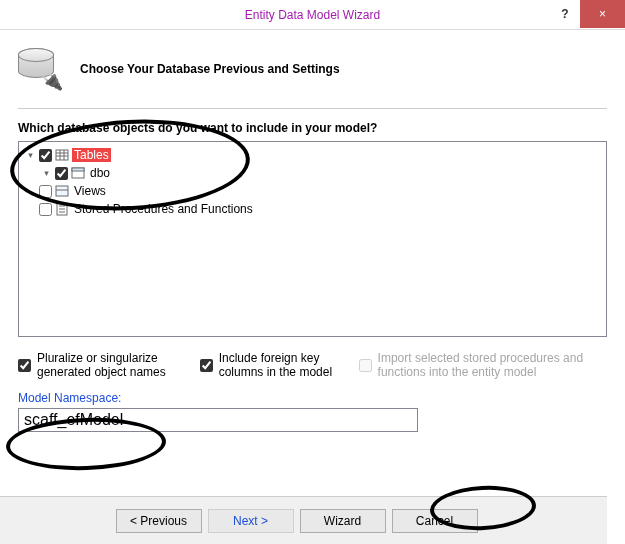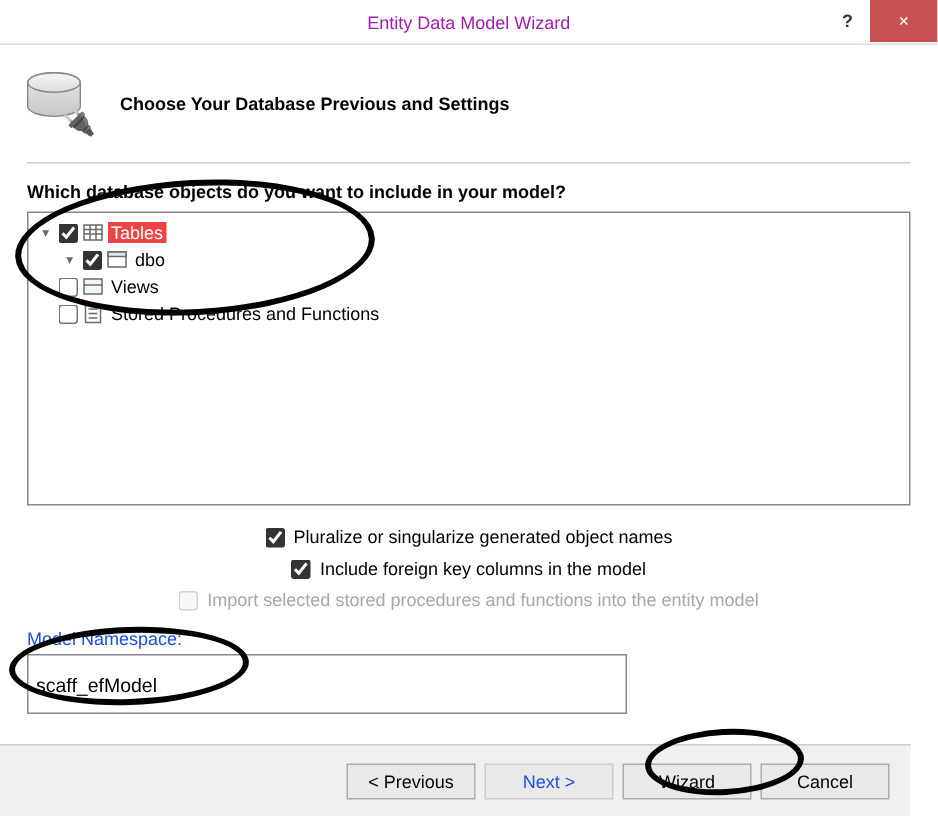--- a/index.html
+++ b/index.html
@@ -137,54 +137,53 @@
       font-size: 11px;
     }
     .node-label { padding: 0 2px; }
     .node-label.selected {
       background: #ef4444;
       color: #fff;
     }
     .options {
       margin-top: 14px;
       display: flex;
-      flex-direction: column;
+      flex-direction: row;
       gap: 7px;
-      align-items: center;
     }
     .opt-row {
       display: flex;
       align-items: center;
       gap: 6px;
       font-size: 12px;
       color: #000;
     }
     .opt-row.disabled { color: #a7a7a7; }
     .ns-label {
       margin-top: 12px;
       font-size: 12px;
       color: #1d4ed8;
     }
     .ns-input {
       width: 400px;
-      height: 40px;
+      height: 24px;
       border: 1px solid #828790;
       padding: 2px 5px;
       font-family: inherit;
-      font-size: 13px;
+      font-size: 16px;
       margin-top: 3px;
     }
     .footer {
       position: absolute;
       left: 0; right: 18px; bottom: 0;
       height: 48px;
       border-top: 1px solid #ccc;
       background: #f0f0f0;
       display: flex;
-      justify-content: flex-end;
+      justify-content: center;
       align-items: center;
       padding-right: 14px;
       gap: 6px;
     }
     .btn {
       min-width: 86px;
       height: 24px;
       border: 1px solid #acacac;
       background: #e9e9e9;
       font-family: inherit;

